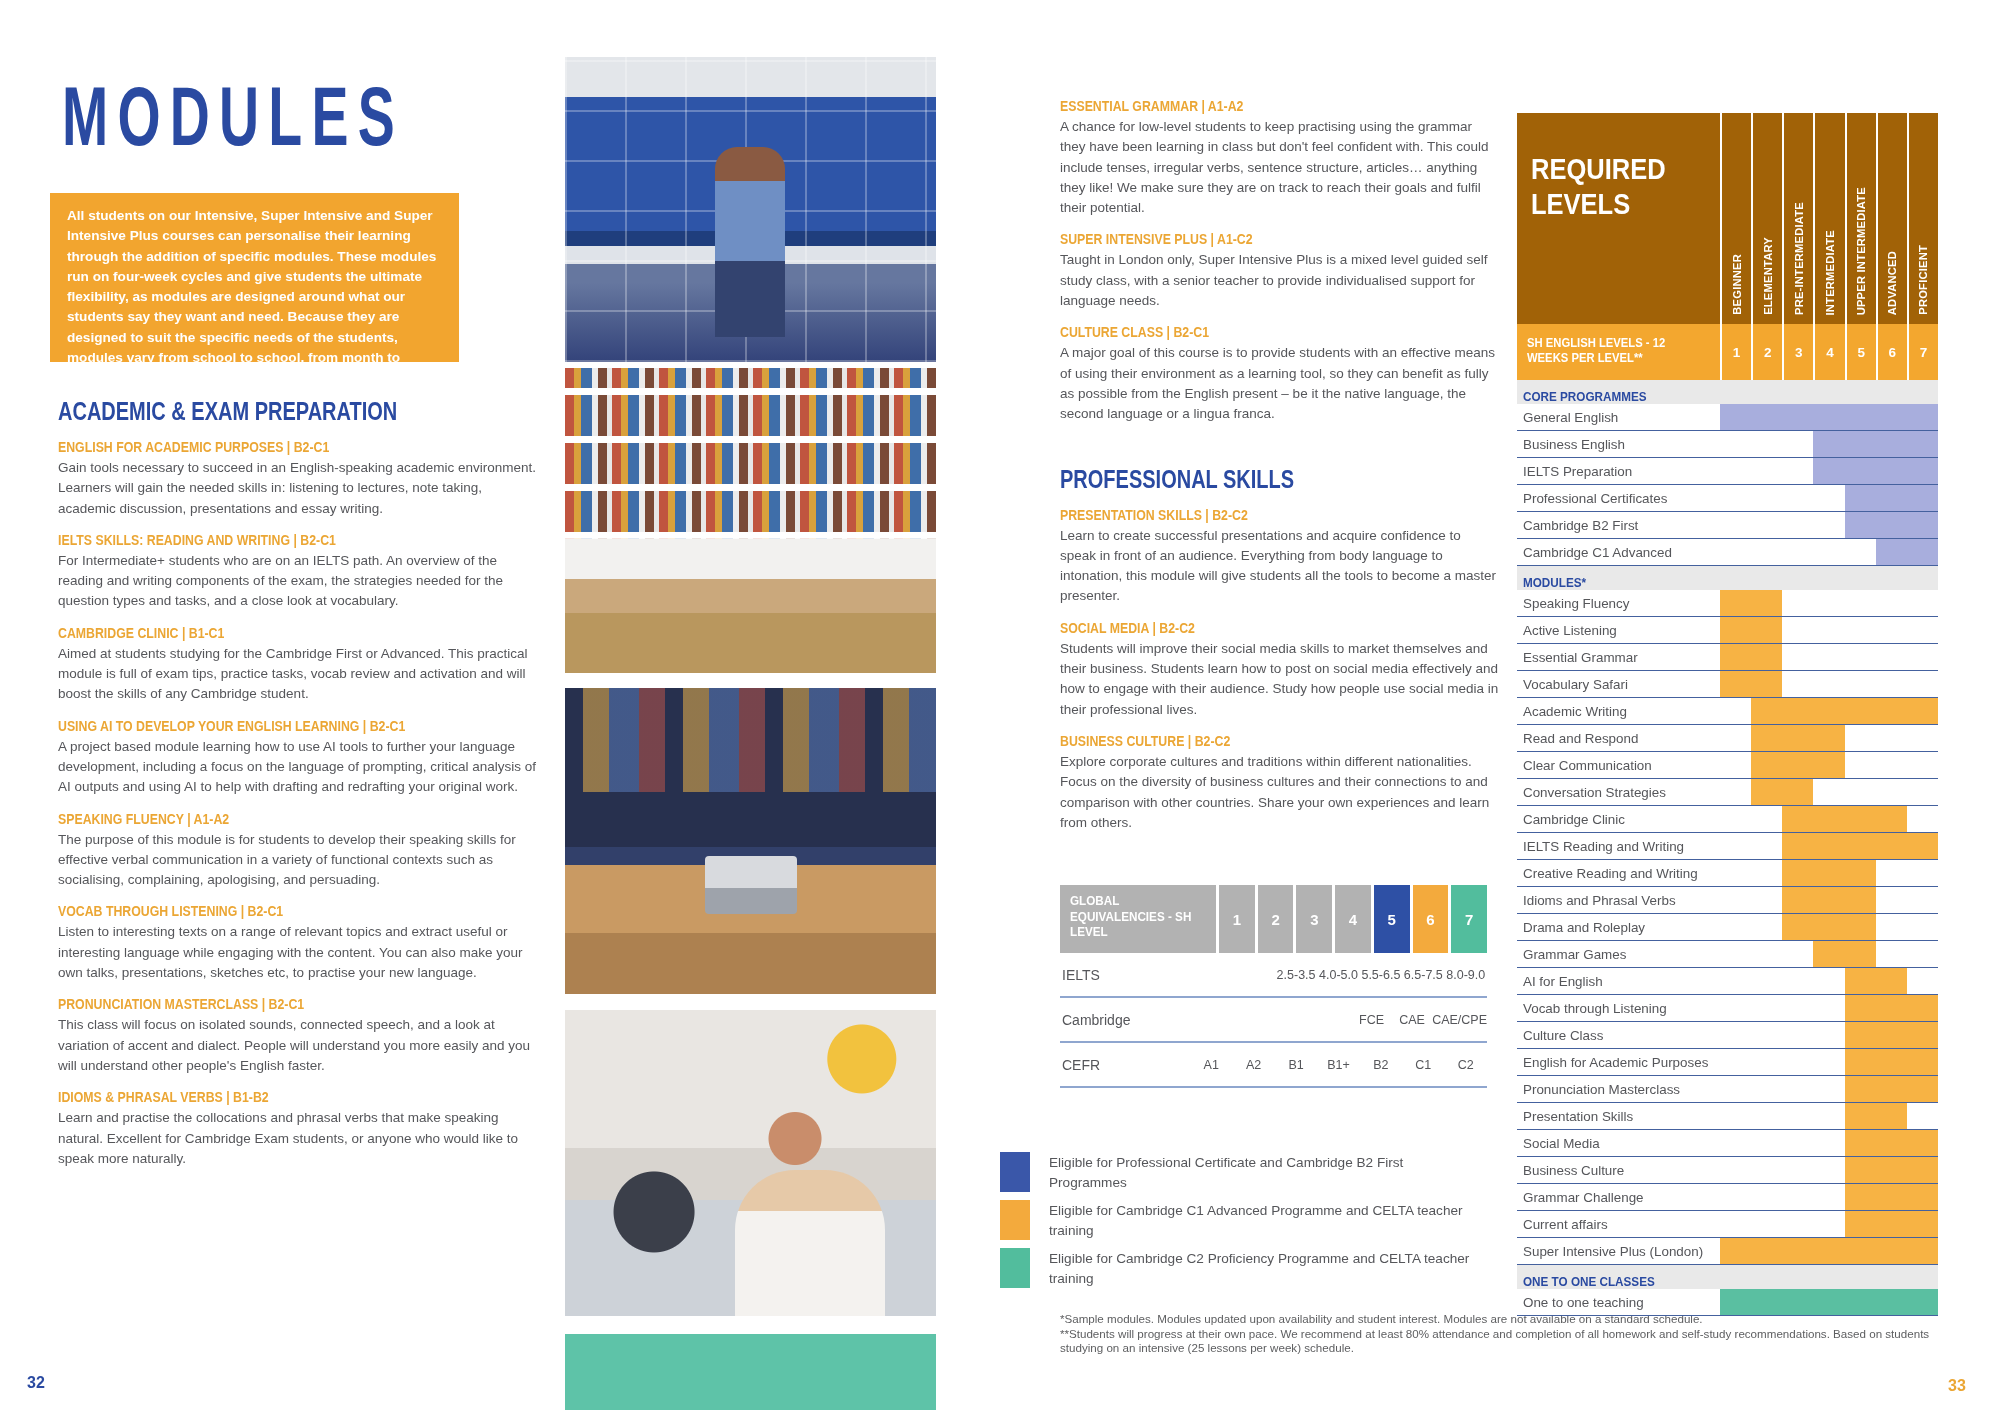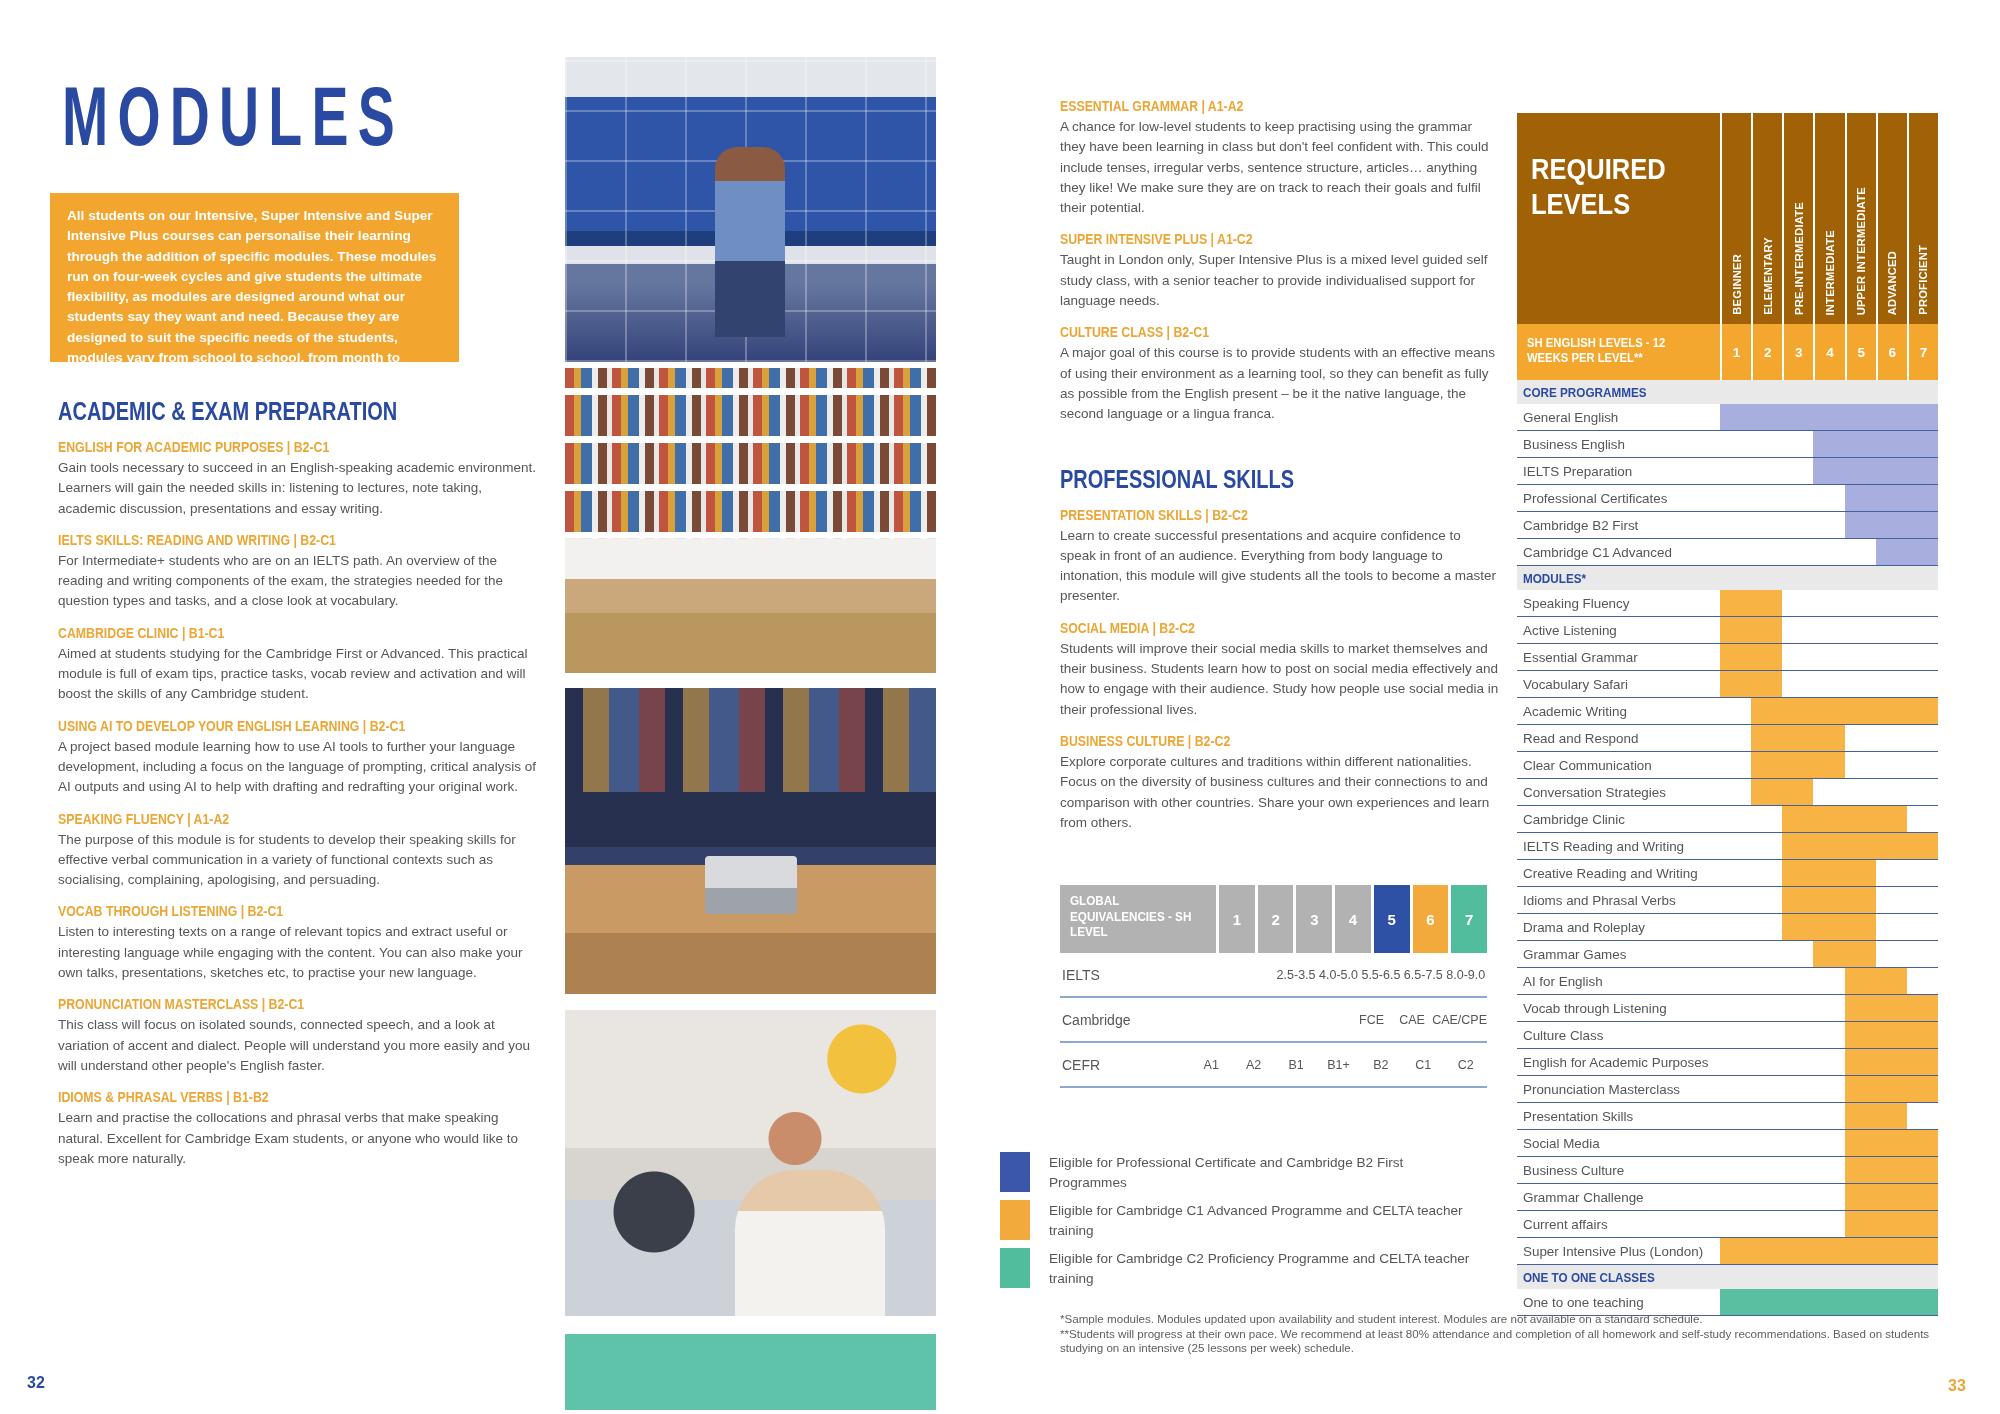--- a/index.html
+++ b/index.html
@@ -89,21 +89,21 @@
   .rl-col{flex:1;border-left:2px solid #fff;display:flex;flex-direction:column;align-items:center;
           justify-content:flex-end;padding-bottom:9px}
   .rl-vert{writing-mode:vertical-rl;transform:rotate(180deg);color:#fff;font-weight:700;
            font-size:11.2px;letter-spacing:.2px;white-space:nowrap}
   .rl-sh{position:relative;height:56px;background:#f3a72f}
   .rl-shlabel{width:173px;padding:12px 0 0 10px;color:#fff;font-weight:700;font-size:12.5px;line-height:15px}
   .rl-shlabel .cond{transform:scaleX(.9);width:178px}
   .rl-shcells{position:absolute;left:203px;top:0;right:0;bottom:0;display:flex}
   .rl-shcell{flex:1;border-left:2px solid #fff;display:flex;align-items:center;justify-content:center;
              color:#fff;font-weight:700;font-size:13.5px}
-  .rl-band{height:24px;background:#e9e9e9;display:flex;align-items:center;padding-left:6px;
+  .rl-band{height:24px;background:#e9e9e9;display:flex;align-items:flex-end;padding-left:6px;
            color:#2a4aa1;font-weight:700;font-size:13px}
   .rl-band .cond{transform:scaleX(.9)}
   .rl-row{position:relative;height:27px;border-bottom:1.5px solid #44619e}
   .rl-rowlabel{position:absolute;left:6px;top:50%;transform:translateY(-50%);font-size:13.4px;
                color:#55565a;white-space:nowrap}
   .rl-bar{position:absolute;top:0;bottom:0}
 </style>
 </head>
 <body>
 

